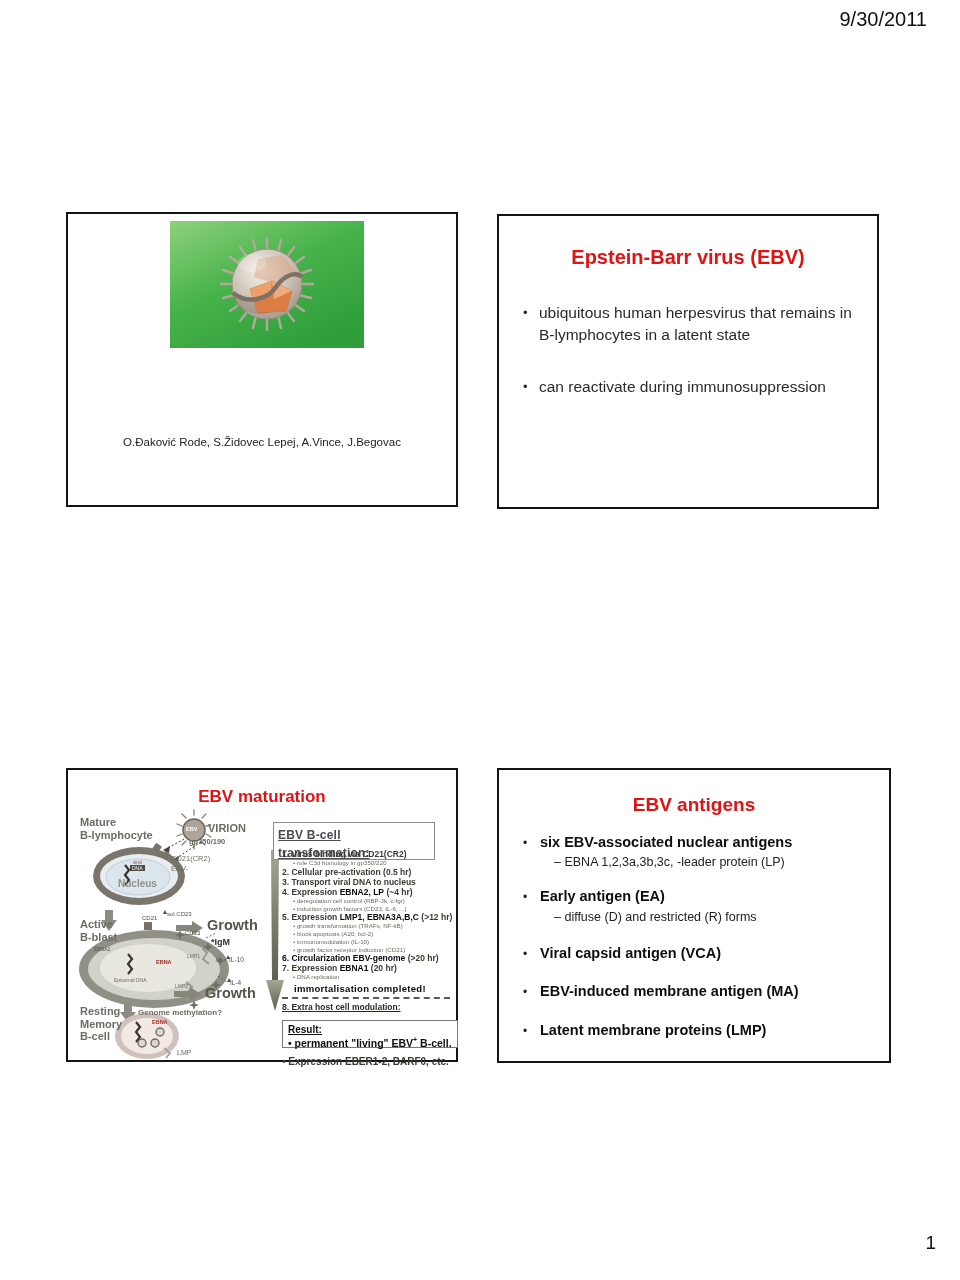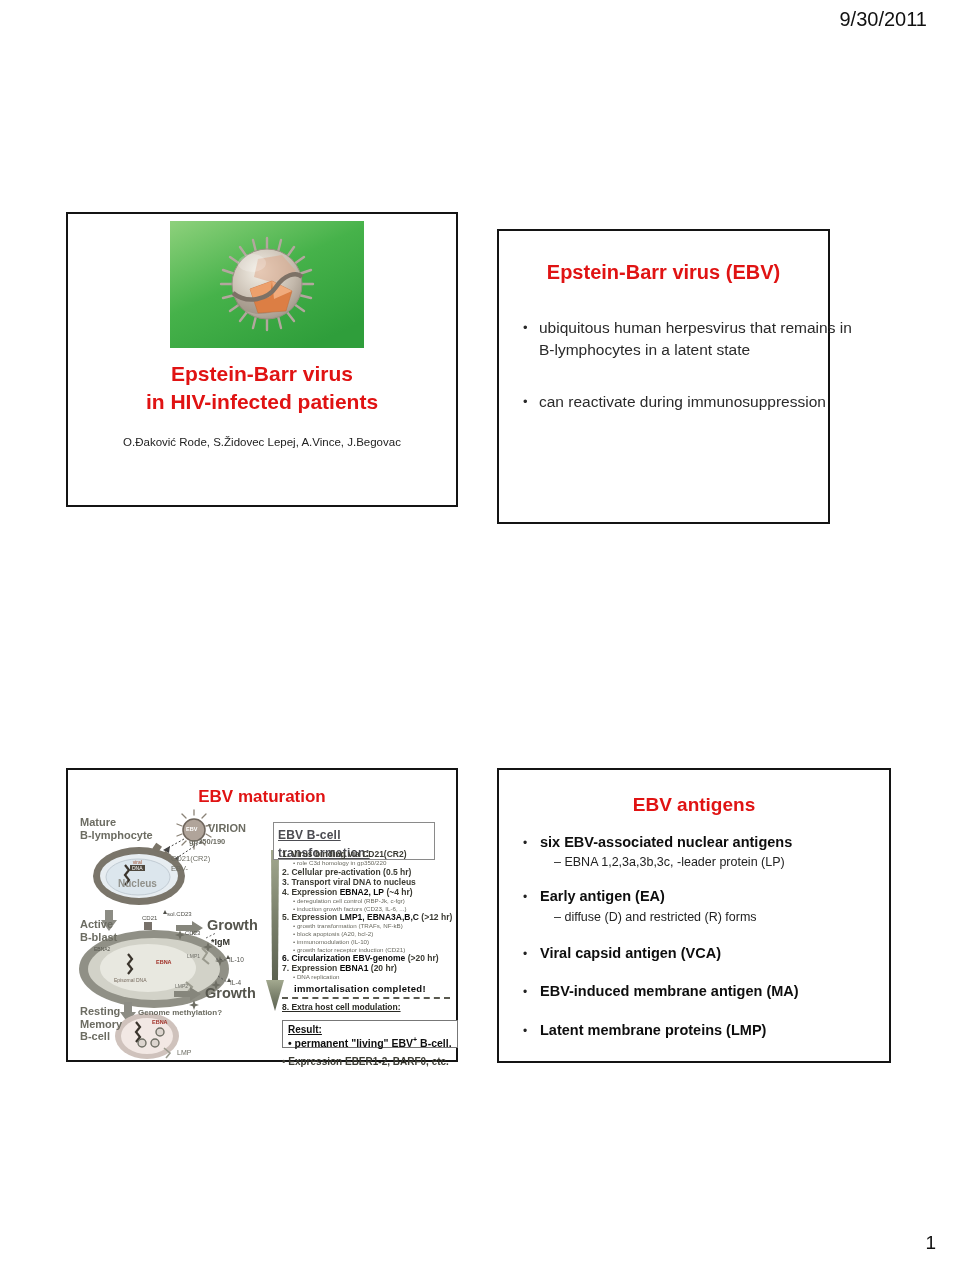--- a/index.html
+++ b/index.html
@@ -6,21 +6,21 @@
   html,body { background:#e9e9e9; }
   .sheet {
     position:relative; width:960px; height:1280px; background:#ffffff;
     font-family:"Liberation Sans", sans-serif; overflow:hidden; margin:0 auto;
   }
   .hdr-date { position:absolute; top:8px; right:33px; font-size:20px; color:#111; }
   .ftr-page { position:absolute; bottom:26px; right:24px; font-size:19px; color:#111; }
 
   .slide { position:absolute; border:2px solid #141414; background:#fff; }
   #s1 { left:66px;  top:212px; width:392px; height:295px; }
-  #s2 { left:497px; top:229px; width:333px; height:295px; }
+  #s2 { left:497px; top:214px; width:382px; height:295px; }
   #s3 { left:66px;  top:768px; width:392px; height:294px; }
   #s4 { left:497px; top:768px; width:394px; height:295px; }
 
   .red { color:#e01313; }
   .ctr { width:100%; text-align:center; position:absolute; }
 
   
   .s1-img { position:absolute; left:102px; top:7px; width:194px; height:127px; }
   .s1-title { top:146px; font-size:21px; font-weight:bold; line-height:1.32; white-space:pre-line; }
   .s1-authors { top:222px; font-size:11.5px; color:#222; }
@@ -138,22 +138,20 @@
       </g>
       <circle cx="97" cy="63" r="35" fill="url(#sphereGrad)" stroke="#9a9084" stroke-width="1"></circle>
       <polygon points="88,38 112,34 126,50 104,62 84,56" fill="#dba78b" opacity="0.55"></polygon>
       <path d="M 63,72 C 78,84 98,78 106,66 L 118,78 C 110,94 86,98 68,86 Z" fill="#8d8073" opacity="0.45"></path>
       <polygon points="80,68 102,60 122,70 116,90 88,92" fill="#dc7e44" stroke="#c06a34" stroke-width="0.5"></polygon>
       <polygon points="80,68 102,60 100,76 84,80" fill="#eda06c"></polygon>
       <polygon points="102,60 122,70 104,78" fill="#f2b084" opacity="0.9"></polygon>
       <path d="M 63,72 C 78,84 98,78 106,66 C 114,54 126,50 132,56" fill="none" stroke="#7d7166" stroke-width="4.5"></path>
       <ellipse cx="82" cy="42" rx="14" ry="9" fill="#ffffff" opacity="0.22"></ellipse>
     </svg>
-    <div class="ctr s1-title red">Epstein-Barr virus
-in HIV-infected patients</div>
     <div class="ctr s1-authors">O.Đaković Rode, S.Židovec Lepej, A.Vince, J.Begovac</div>
   </div>
 
   <div class="slide" id="s2">
     <div class="ctr s2-title red">Epstein-Barr virus (EBV)</div>
     <div class="s2-list">
       <div class="s2-row">
         <span class="bul">•</span>
         <span>ubiquitous human herpesvirus that remains in B-lymphocytes in a latent state</span>
       </div>

